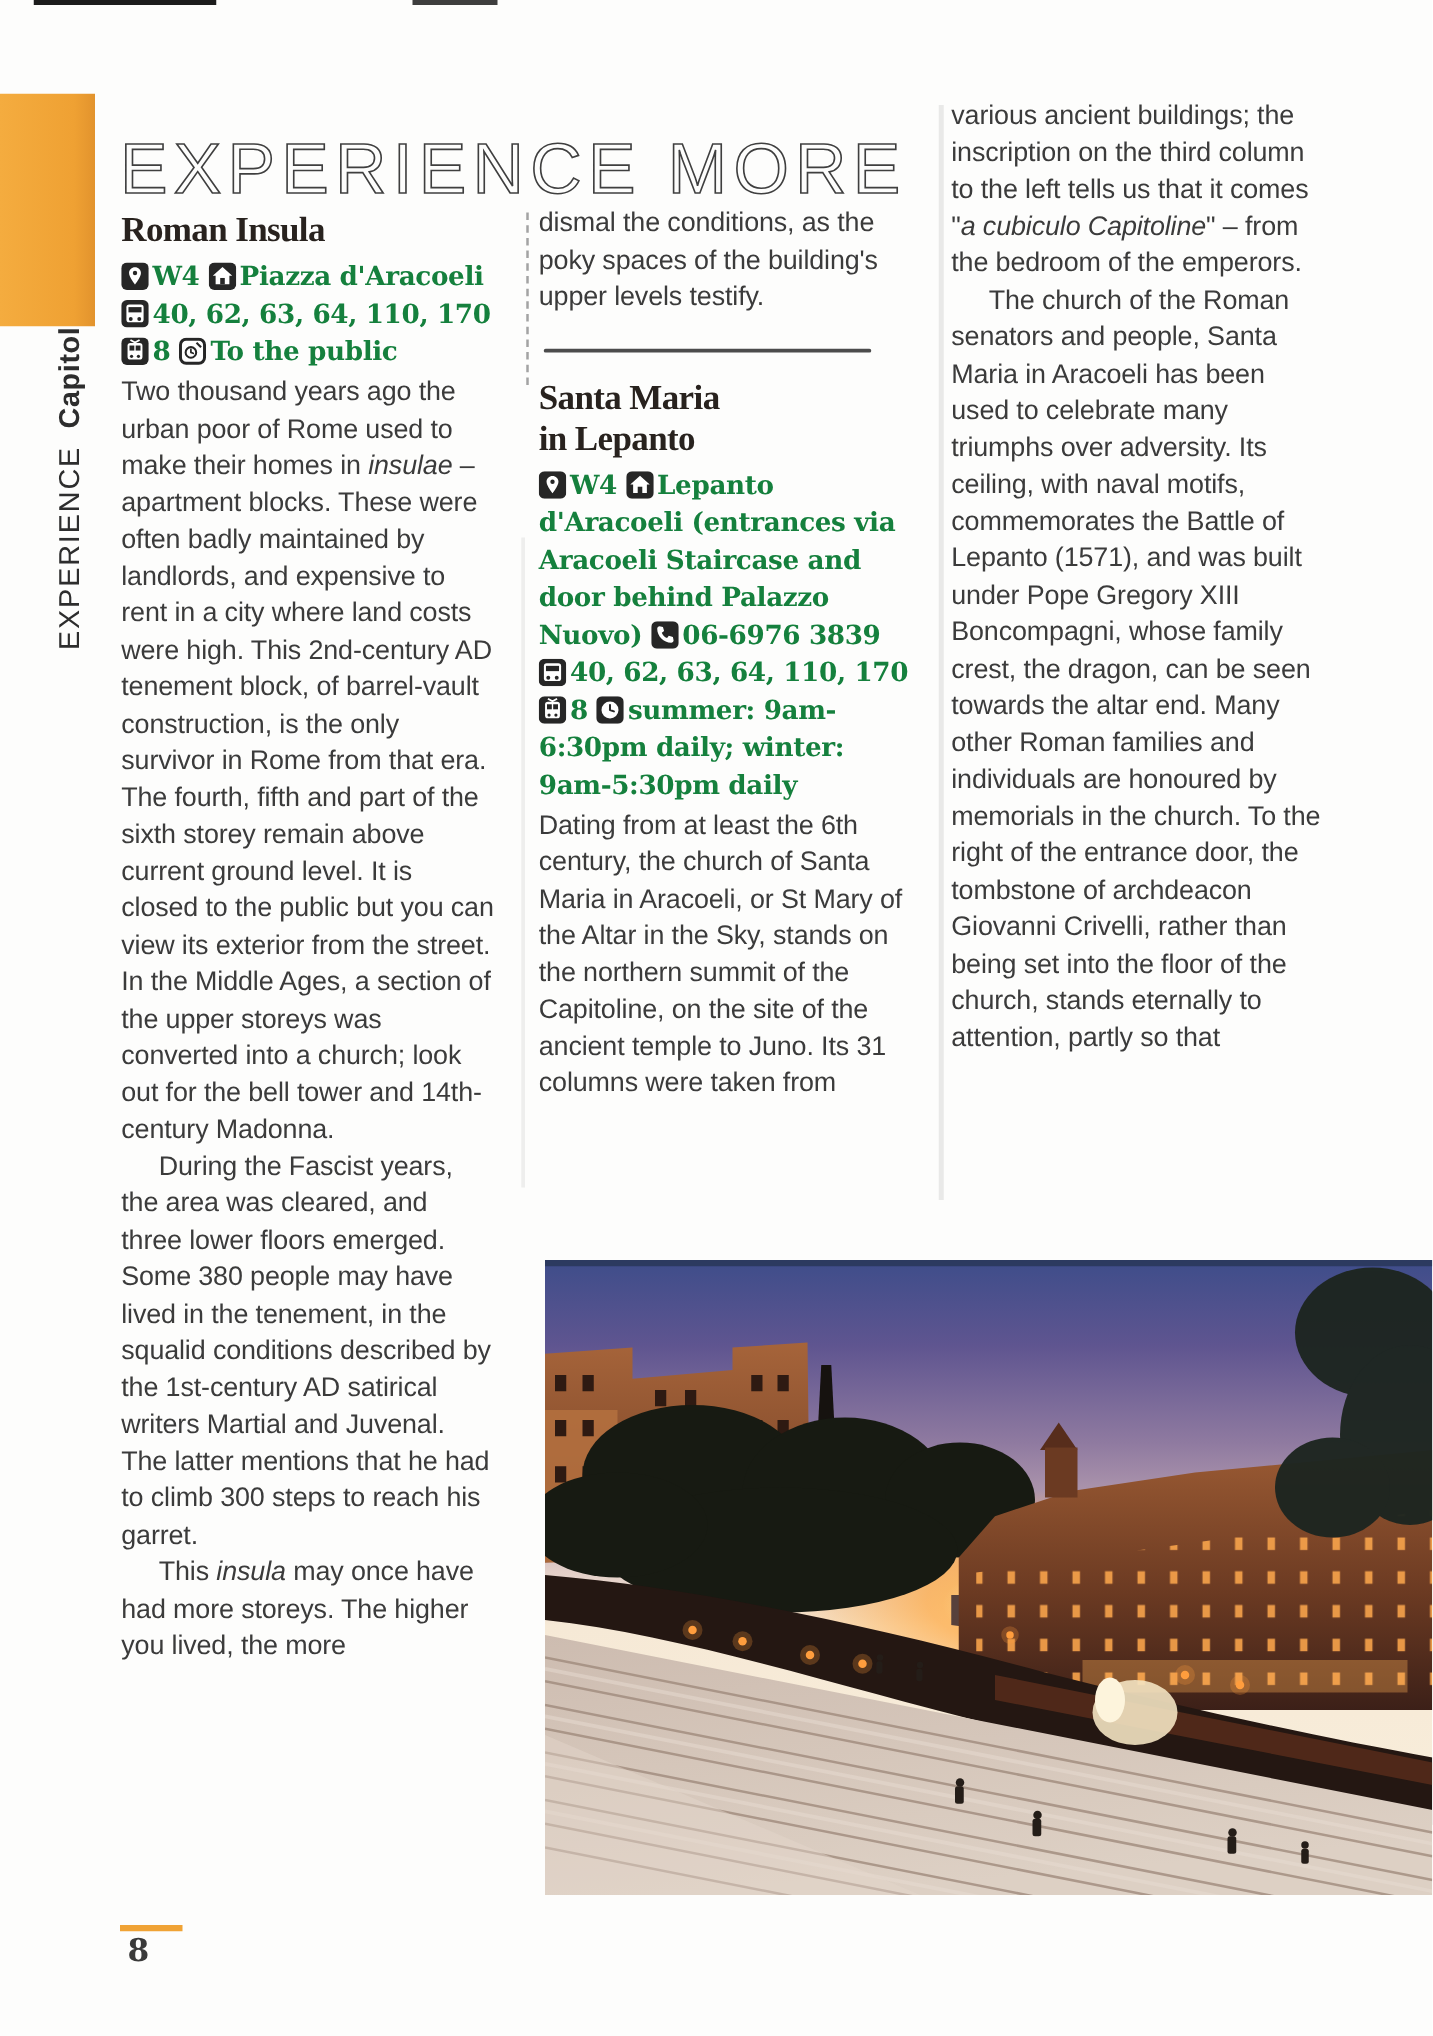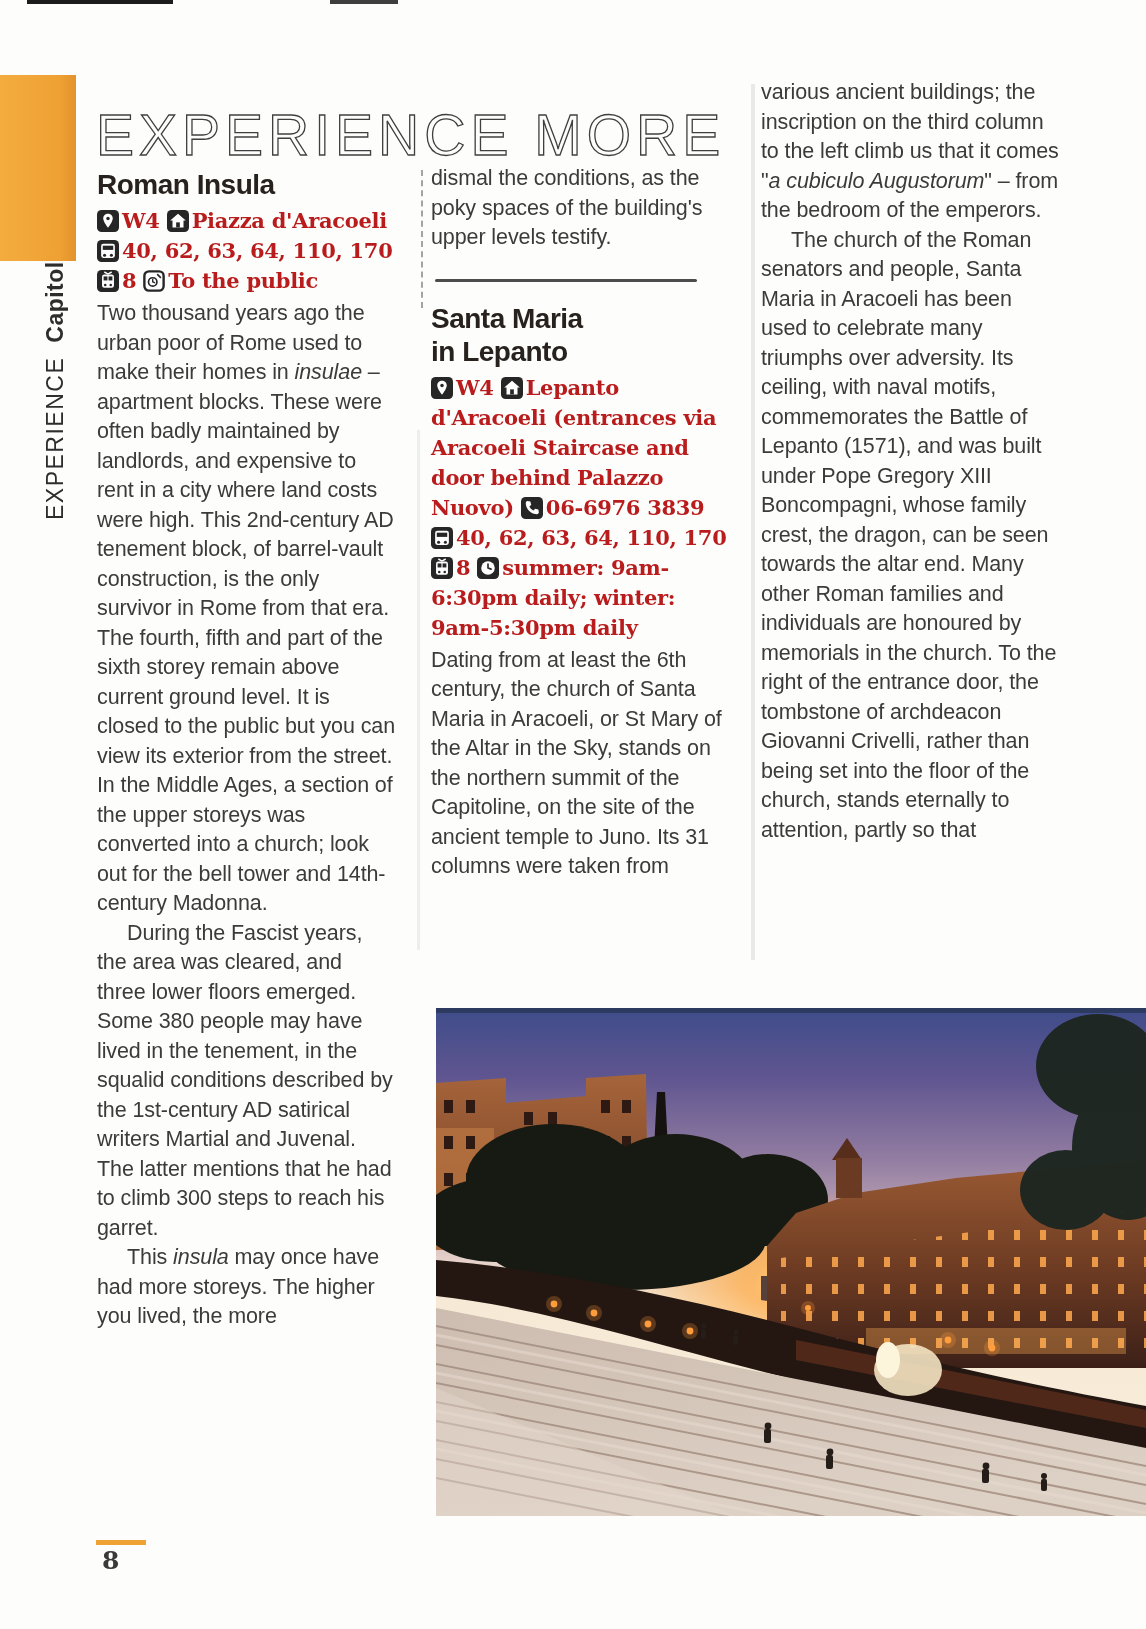--- a/index.html
+++ b/index.html
@@ -25,25 +25,25 @@
   .page-title{position:absolute;left:96px;top:64px;font-size:57px;font-weight:400;
               letter-spacing:5px;color:#a21caf;white-space:nowrap;
               -webkit-text-fill-color:transparent;-webkit-text-stroke:1.3px #3f3f3f;}
 
   
   .column{position:absolute;font-size:21.5px;line-height:29.5px;letter-spacing:-.1px;}
   .col1{left:97px;top:168px;width:298px;}
   .col2{left:431px;top:164px;width:296px;}
   .col3{left:761px;top:78px;width:302px;}
 
-  .section-heading{font-family:Liberation Sans, sans-serif;font-weight:bold;
+  .section-heading{font-family:Liberation Serif, serif;font-weight:bold;
                    font-size:28px;line-height:33px;color:#28221e;margin:0 0 5px 0;
                    letter-spacing:-.5px;white-space:pre-line;}
   .info{font-family:"DejaVu Serif","Liberation Serif",serif;font-weight:bold;
-        font-size:21px;line-height:30px;color:#b91c1c;margin:0 0 3px 0;letter-spacing:-.3px;}
+        font-size:21px;line-height:30px;color:#15803d;margin:0 0 3px 0;letter-spacing:-.3px;}
   .info .icon-badge{display:inline-block;width:22px;height:22px;vertical-align:-4px;margin-right:3px;}
   .para{margin:0;}
   .para.indent{text-indent:30px;}
   .para em{font-style:italic;}
 
   .rule-divider{width:262px;height:3px;background:#4c4c4c;border-radius:2px;margin:26px 0 20px 4px;}
 
   
   .dash-artifact{position:absolute;left:421px;top:170px;height:138px;width:0;
                  border-left:2px dashed #8d8d8d;opacity:.8;}
@@ -144,21 +144,21 @@
               <circle cx="12" cy="12" r="7.4" fill="#ffffff"></circle>
               <path d="M12 12 V7.6 M12 12 l3.4 1.2" stroke="#262626" stroke-width="1.8" fill="none" stroke-linecap="round"></path>
             </svg></span><span>summer: 9am-6:30pm daily; winter: 9am-5:30pm daily</span></span> </div>
     <div>
         <p class="para"><span>Dating from at least the 6th century, the church of Santa Maria in Aracoeli, or St Mary of the Altar in the Sky, stands on the northern summit of the Capitoline, on the site of the ancient temple to Juno. Its 31 columns were taken from</span></p>
       </div>
   </div>
 
   <div class="column col3">
     <div>
-        <p class="para"><span>various ancient buildings; the inscription on the third column to the left climb us that it comes "</span><em>a cubiculo Augustorum</em><span>" – from the bedroom of the emperors.</span></p>
+        <p class="para"><span>various ancient buildings; the inscription on the third column to the left tells us that it comes "</span><em>a cubiculo Capitoline</em><span>" – from the bedroom of the emperors.</span></p>
         <p class="para indent"><span>The church of the Roman senators and people, Santa Maria in Aracoeli has been used to celebrate many triumphs over adversity. Its ceiling, with naval motifs, commemorates the Battle of Lepanto (1571), and was built under Pope Gregory XIII Boncompagni, whose family crest, the dragon, can be seen towards the altar end. Many other Roman families and individuals are honoured by memorials in the church. To the right of the entrance door, the tombstone of archdeacon Giovanni Crivelli, rather than being set into the floor of the church, stands eternally to attention, partly so that</span></p>
       </div>
   </div>
 
   <div class="dash-artifact"></div>
   <div class="gray-rule-1"></div>
   <div class="gray-rule-2"></div>
 
   <svg class="photo" viewBox="0 0 710 508" preserveAspectRatio="none" xmlns="http://www.w3.org/2000/svg">
     <defs>

